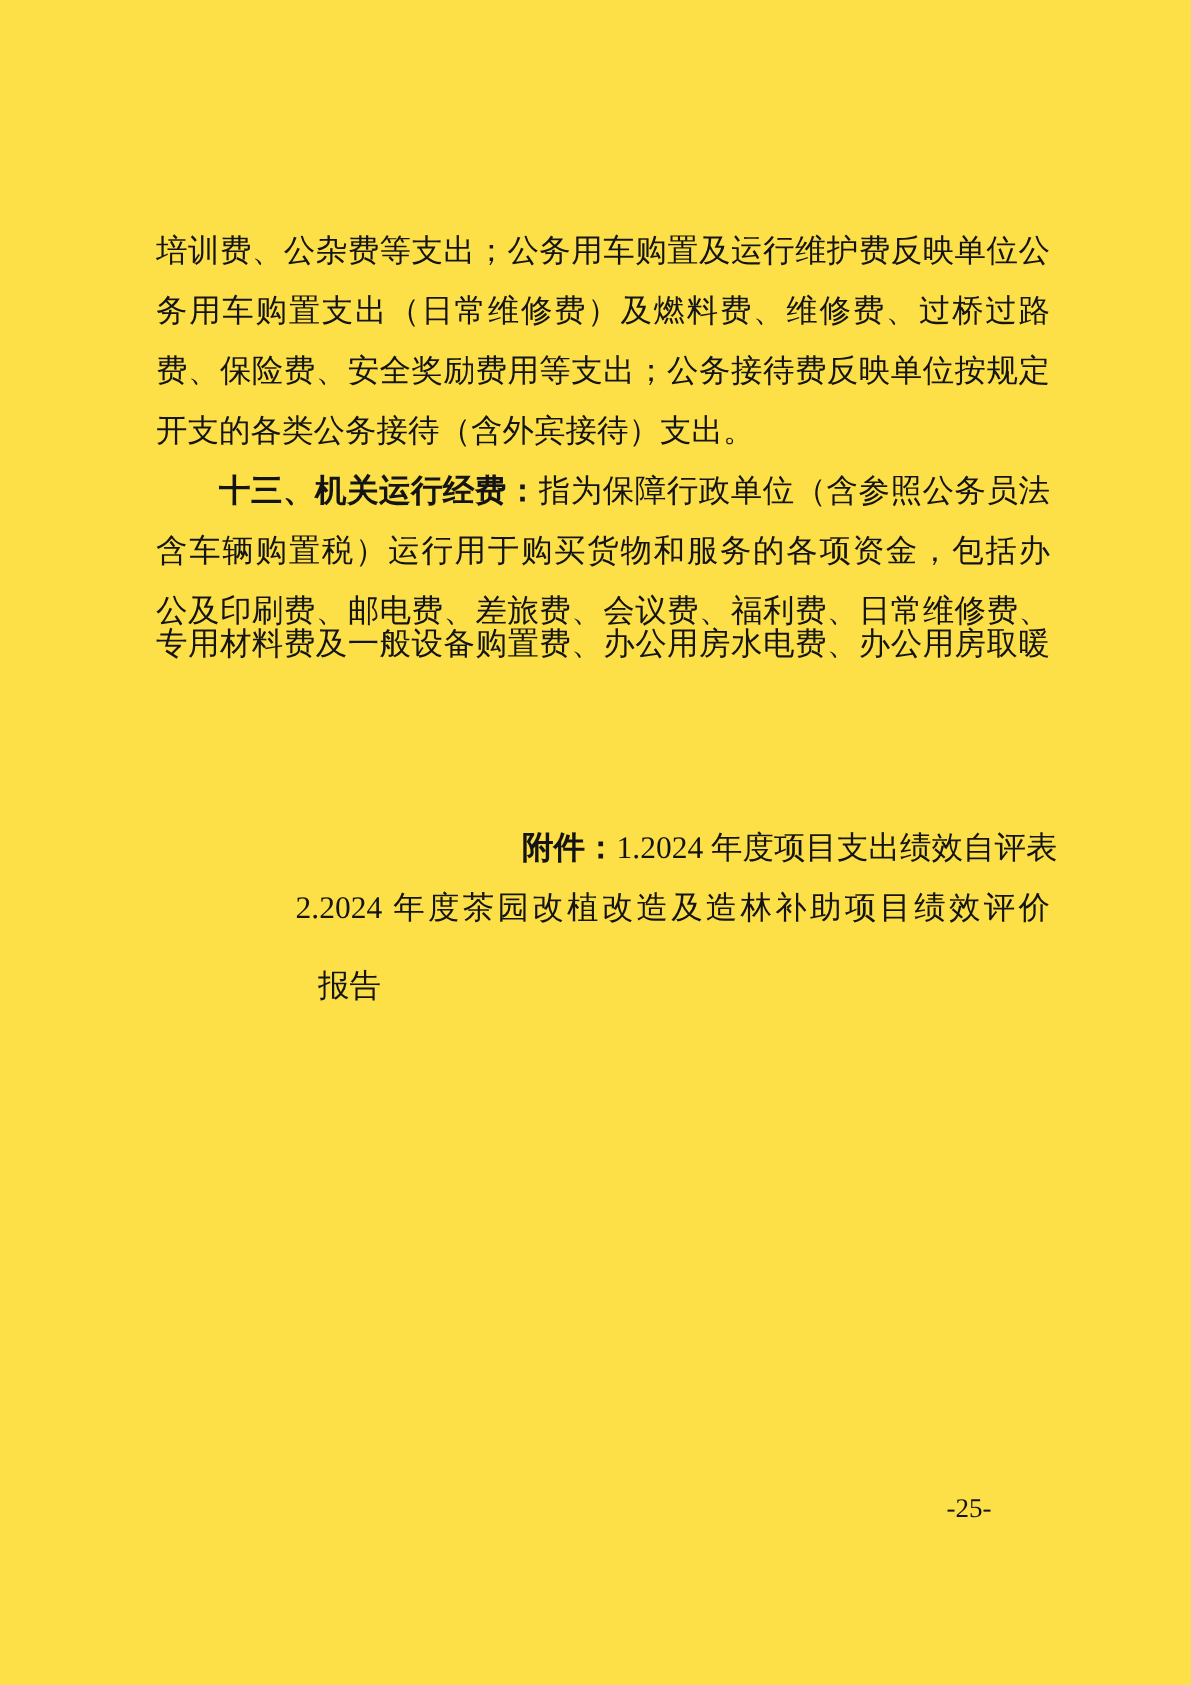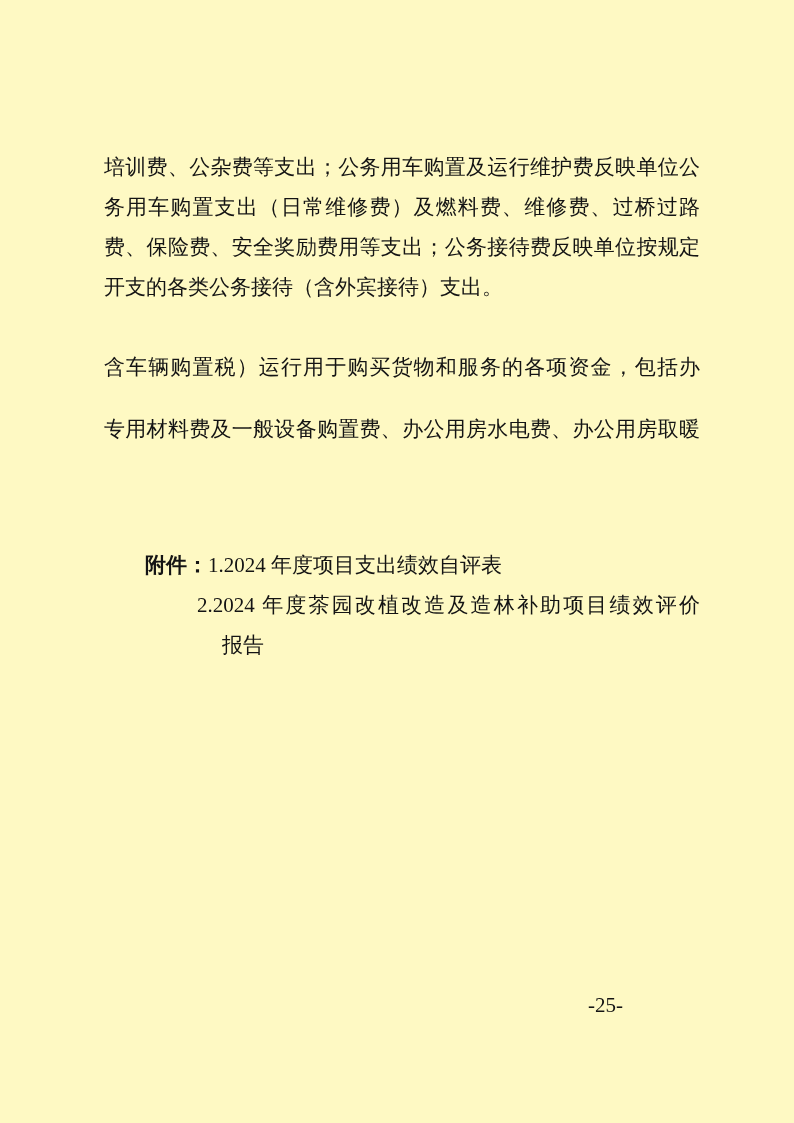--- a/index.html
+++ b/index.html
@@ -5,21 +5,21 @@
   html, body {
     margin: 0;
     padding: 0;
     background: #e8e8e8;
   }
   .page {
     position: relative;
     width: 794px;
     height: 1123px;
     margin: 0 auto;
-    background: #fef9c3;
+    background: #fde047;
     font-family: "Liberation Serif", "DejaVu Serif", serif;
     color: #141414;
     overflow: hidden;
     text-decoration: underline;
   }
   .line {
     position: absolute;
     left: 104px;
     width: 596px;
     font-size: 21px;
@@ -33,52 +33,59 @@
   .indent2 {
     padding-left: 42px;
     box-sizing: border-box;
   }
   .bold {
     font-weight: bold;
   }
   .att-line1 {
     left: 145px;
     width: 560px;
+    text-align: right;
   }
   .att-line2 {
     left: 197px;
     width: 503px;
     text-align: justify;
     text-align-last: justify;
   }
   .att-line3 {
-    left: 222px;
+    left: 212px;
     width: 400px;
+    margin-top: 12px;
   }
   .page-number {
     position: absolute;
     top: 993px;
-    left: 588px;
+    left: 561px;
     width: 100px;
-    font-size: 21px;
+    text-align: right;
+    font-size: 18px;
     line-height: 24px;
     color: #141414;
   }
 </style>
 </head>
 <body>
 
 <div class="page">
 
   <div class="line justify" style="top:154px">培训费、公杂费等支出；公务用车购置及运行维护费反映单位公</div>
   <div class="line justify" style="top:194px">务用车购置支出（日常维修费）及燃料费、维修费、过桥过路</div>
   <div class="line justify" style="top:234px">费、保险费、安全奖励费用等支出；公务接待费反映单位按规定</div>
   <div class="line" style="top:274px">开支的各类公务接待（含外宾接待）支出。</div>
 
+  <div class="line justify indent2" style="top:314px">
+    <span class="bold">十三、机关运行经费：</span><span>指为保障行政单位（含参照公务员法</span>
+  </div>
   <div class="line justify" style="top:354px">含车辆购置税）运行用于购买货物和服务的各项资金，包括办</div>
+  <div class="line justify" style="top:394px">公及印刷费、邮电费、差旅费、会议费、福利费、日常维修费、</div>
   <div class="line justify" style="top:416px">专用材料费及一般设备购置费、办公用房水电费、办公用房取暖</div>
 
   <div class="line att-line1" style="top:552px">
     <span class="bold">附件：</span><span>1.2024 年度项目支出绩效自评表</span>
   </div>
   <div class="line att-line2" style="top:592px">2.2024 年度茶园改植改造及造林补助项目绩效评价</div>
   <div class="line att-line3" style="top:632px">报告</div>
 
   <div class="page-number">-25-</div>
 

